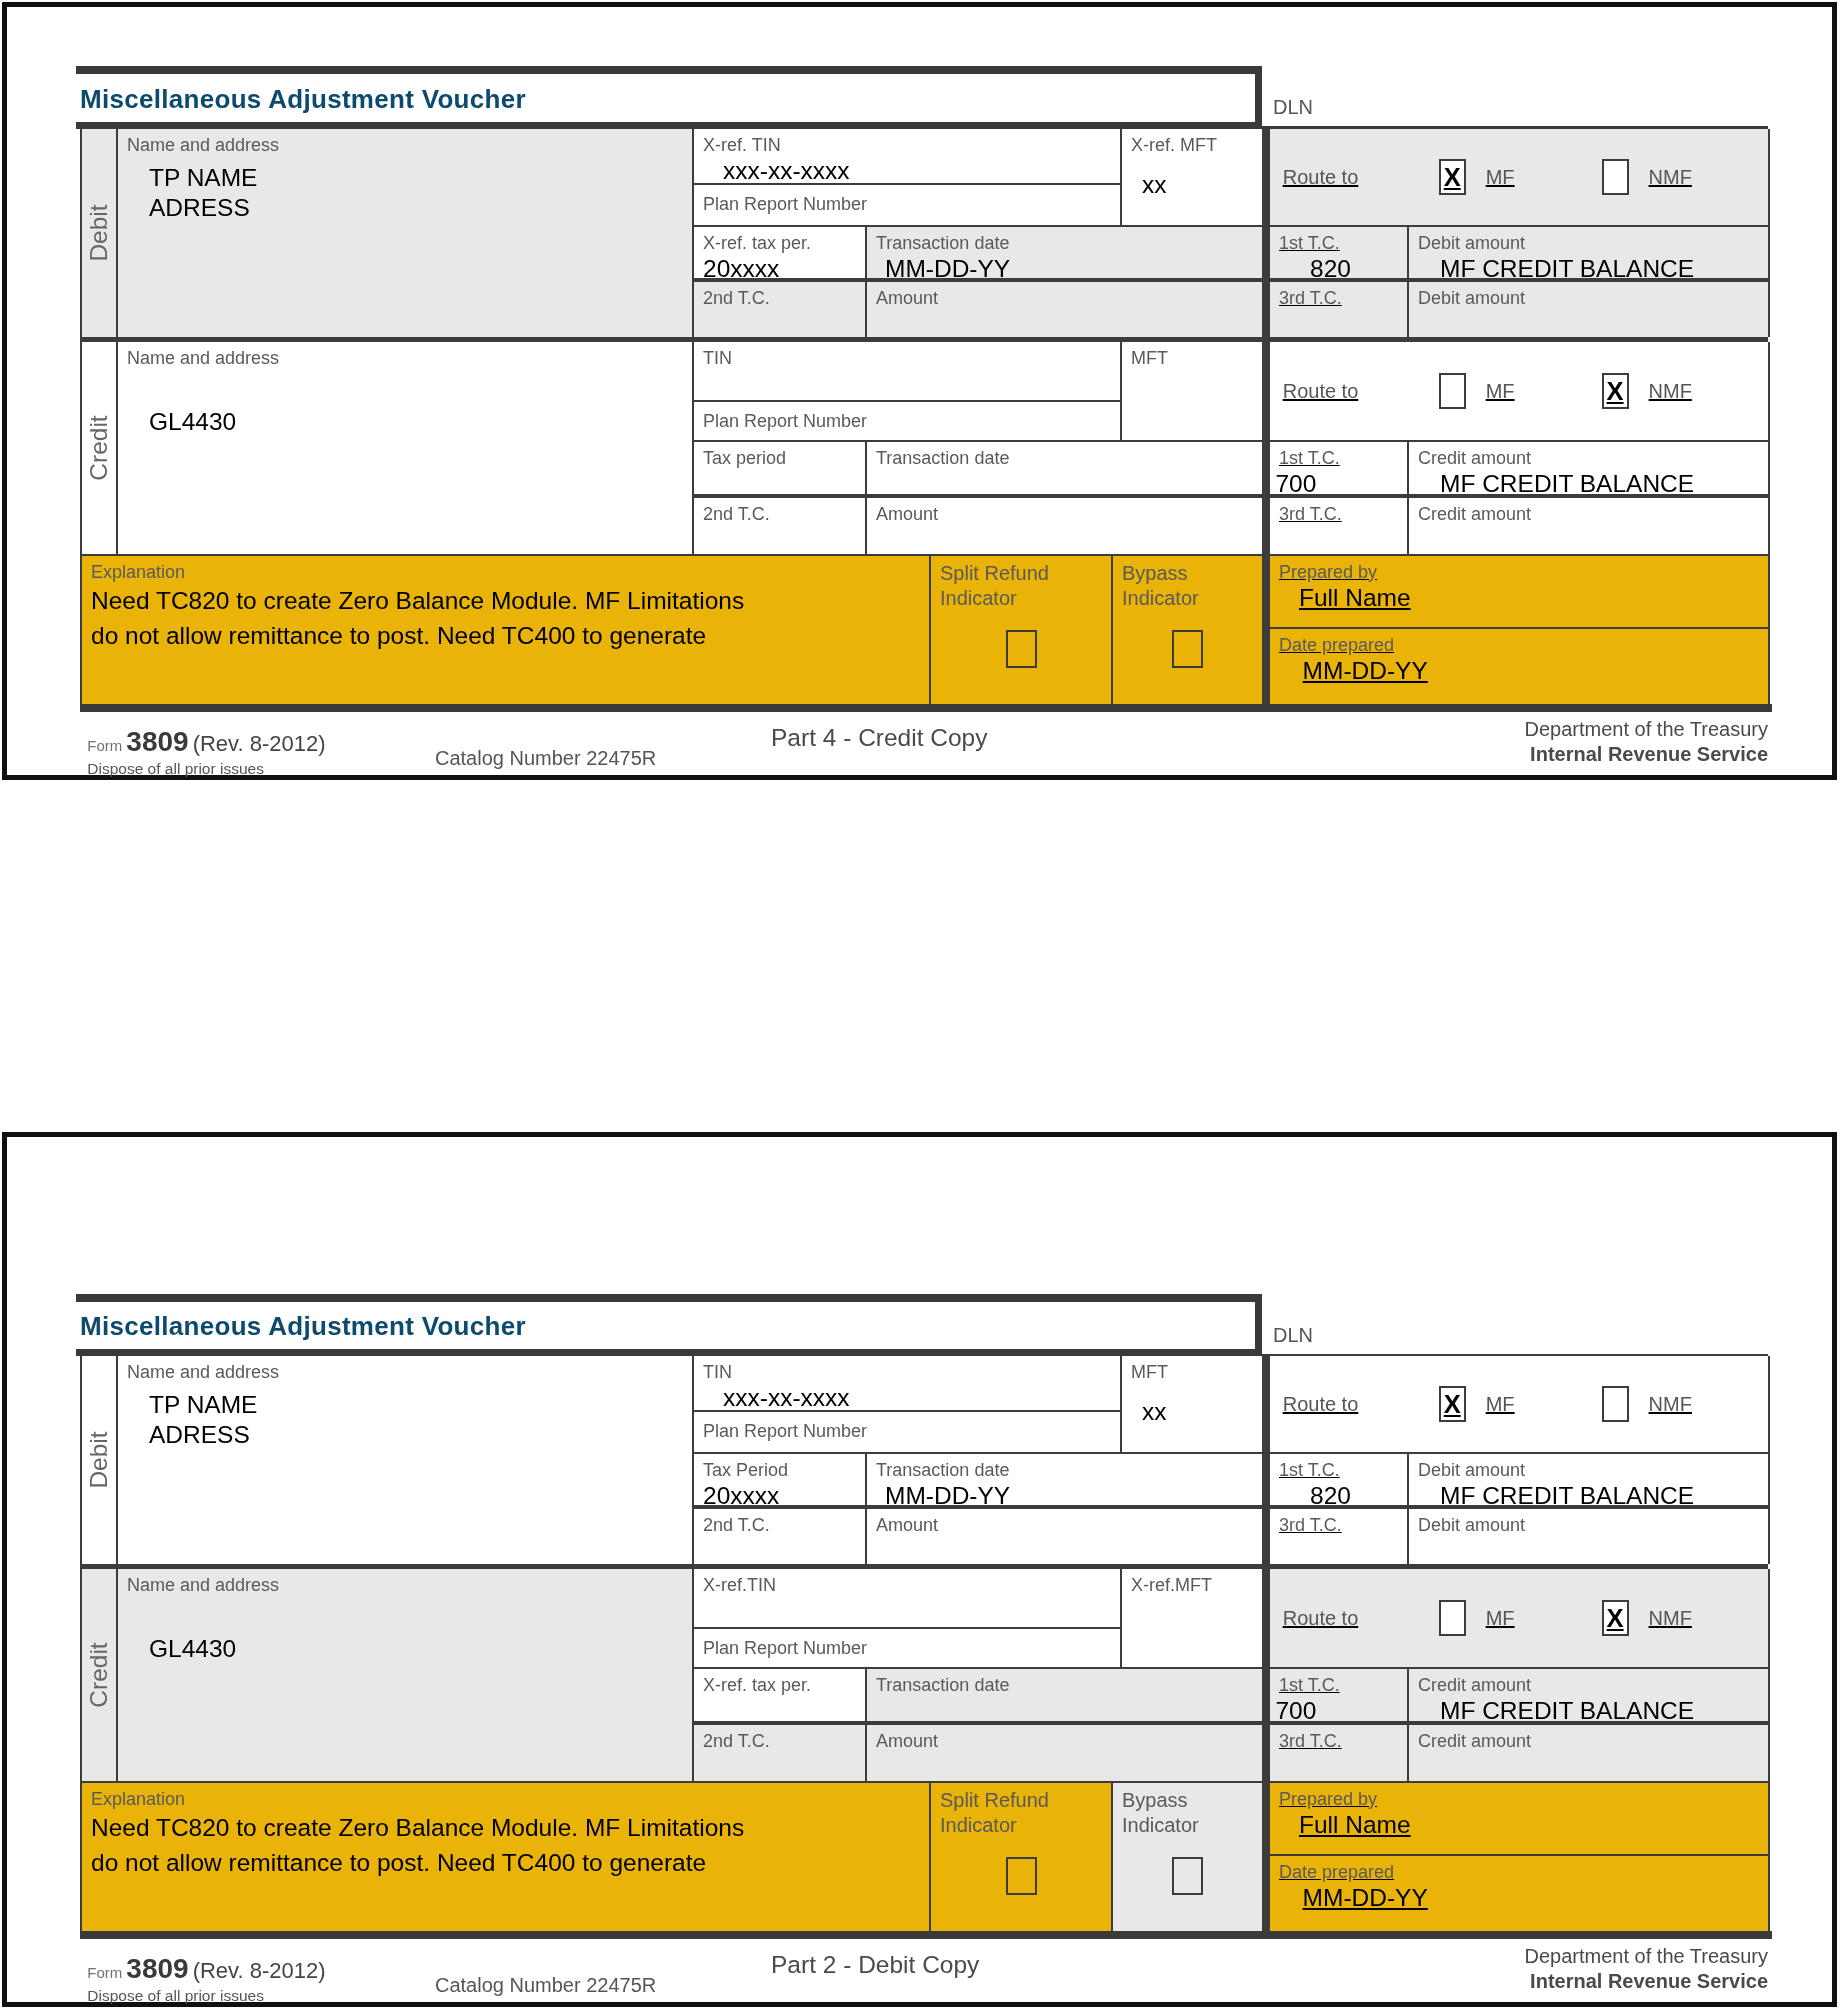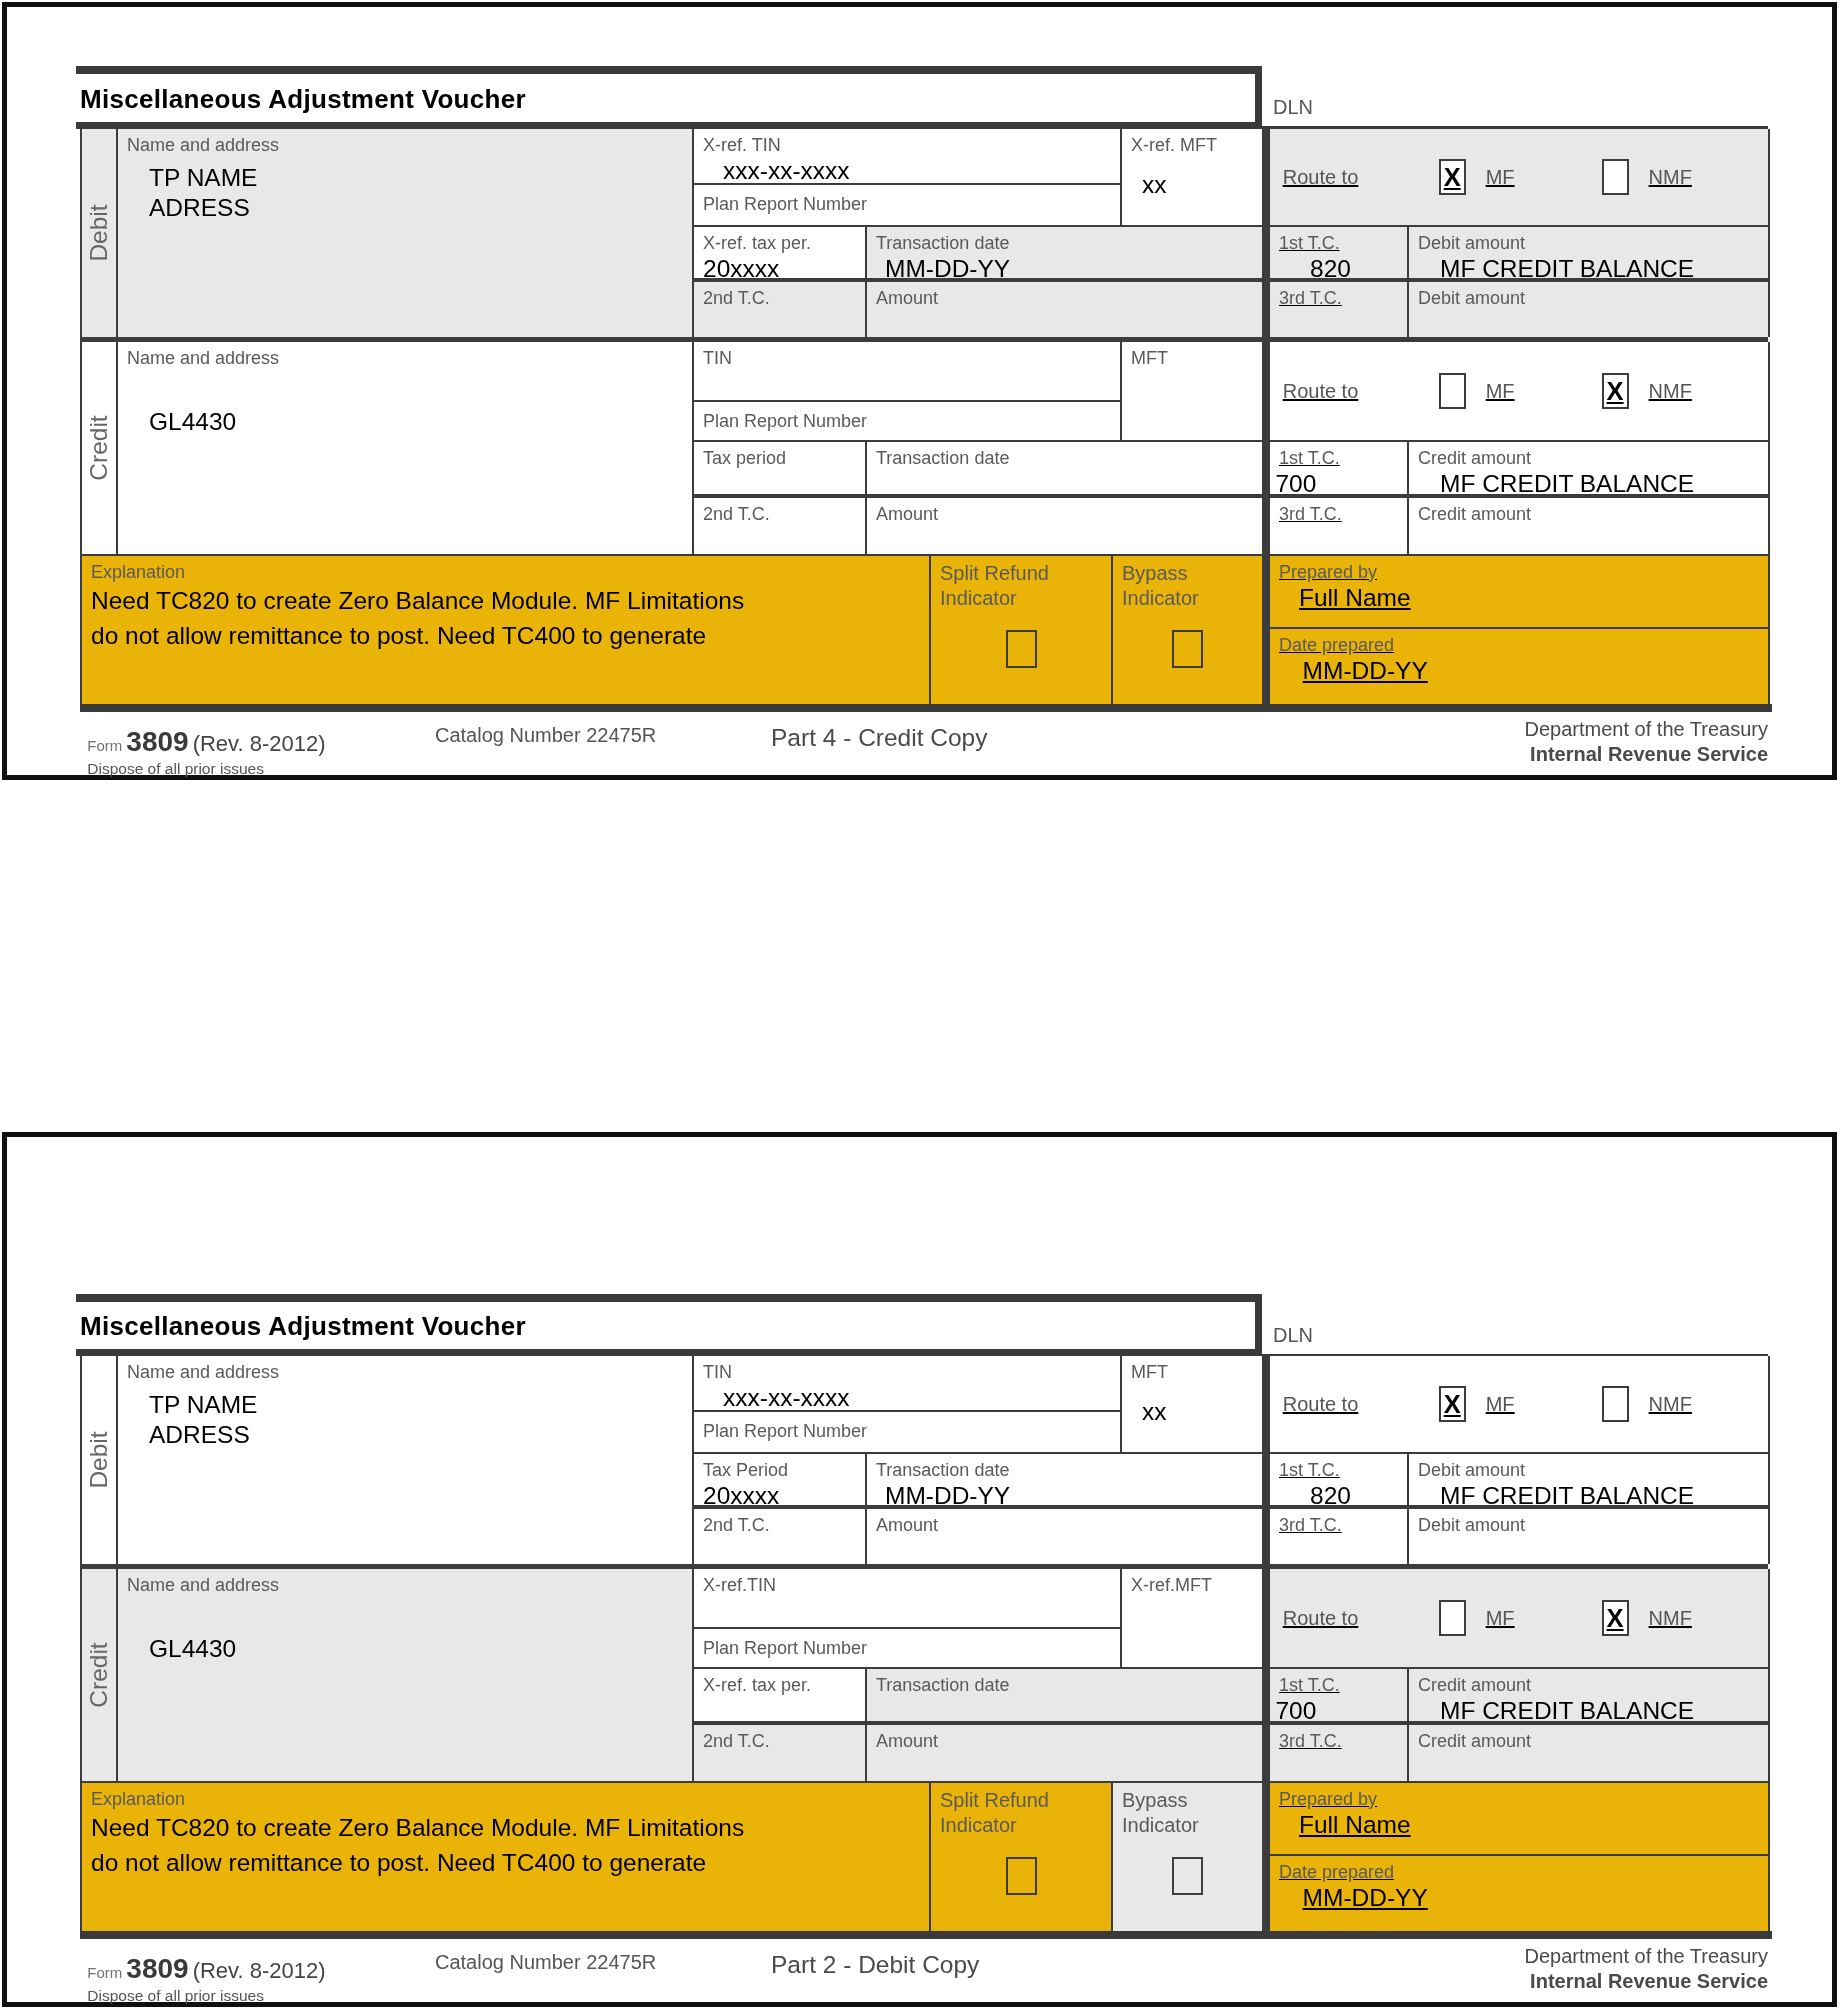--- a/index.html
+++ b/index.html
@@ -1,21 +1,21 @@
 <!DOCTYPE html>
 <html style="font-size:14.5px"><head>
 <meta charset="utf-8">
 <style>
   html,body{margin:0;padding:0;background:#fff;}
   body{width:1841px;height:2012px;position:relative;font-family:"Liberation Sans",sans-serif;
        -webkit-font-smoothing:antialiased;}
   .abs{position:absolute;}
   .pagebox{position:absolute;left:1.8px;width:1835px;border:5.5px solid #101010;box-sizing:border-box;background:#fff;}
   .bar{position:absolute;background:#3a3a3a;}
-  .title{position:absolute;font-size:26px;font-weight:bold;color:#000000;letter-spacing:0.3px;}
+  .title{position:absolute;font-size:26px;font-weight:bold;color:#0c4a6e;letter-spacing:0.3px;}
   .dln{position:absolute;font-size:20px;color:#555;}
   .tbl{position:absolute;left:80px;width:1688px;}
   .band{display:grid;grid-template-columns:36px 576px 173px 255px 142px 145px 361px;
         border-left:2.3px solid #3c3c3c;background:#fff;}
   .xband{display:grid;grid-template-columns:849px 182px 151px 506px;border-left:2.3px solid #3c3c3c;background:#eab308;}
   .ctop{border-top:5.5px solid #3c3c3c;}
   .c{position:relative;border-right:2.3px solid #3c3c3c;border-bottom:2.3px solid #3c3c3c;
      box-sizing:border-box;padding:4.5px 9px;overflow:hidden;}
   .g{background:#e8e8e8;}
   .nb{border-bottom:none;}
@@ -38,21 +38,21 @@
   .v820{margin-left:31px;}
   .v700{margin-left:-3.6px;}
   .vamt{margin-left:22px;}
   .vmft{margin-top:14.5px;margin-left:11px;}
   .expl-line{font-size:24.5px;color:#000;line-height:35px;}
   .foot{position:absolute;left:80px;width:1688px;height:64px;}
   .fw{font-size:15px;color:#737373;}
   .fn{font-size:28px;font-weight:bold;color:#3a3a3a;}
   .fr{font-size:22px;color:#444;}
   .fd{position:absolute;left:7.3px;top:36px;font-size:15.5px;color:#555;}
-  .fc{position:absolute;left:355px;top:0;font-size:20px;color:#555;}
+  .fc{position:absolute;left:355px;top:23px;font-size:20px;color:#555;}
   .fp{position:absolute;left:691px;top:0;font-size:24.5px;color:#4a4a4a;}
   .fdept{position:absolute;right:0;top:-7.3px;text-align:right;font-size:20px;color:#4a4a4a;line-height:25.5px;}
   .fdept .b{font-weight:bold;}
 </style>
 </head>
 <body>
 
 <div class="pagebox" style="top:1.8px;height:778px;"></div>
 
 <div class="bar" style="left:76px;top:66px;width:1186px;height:8.2px;"></div>

